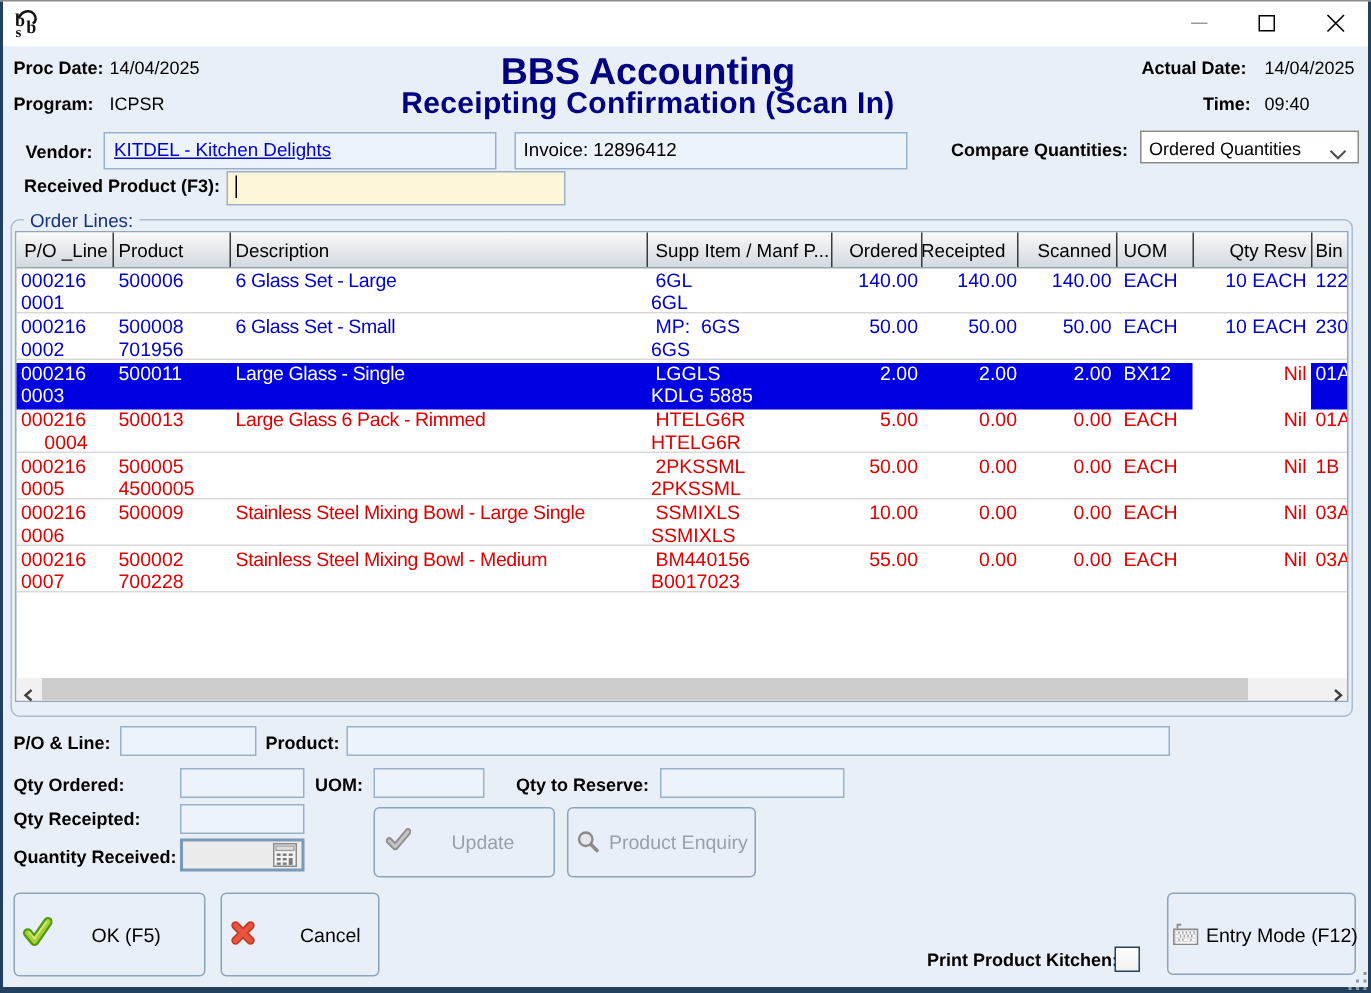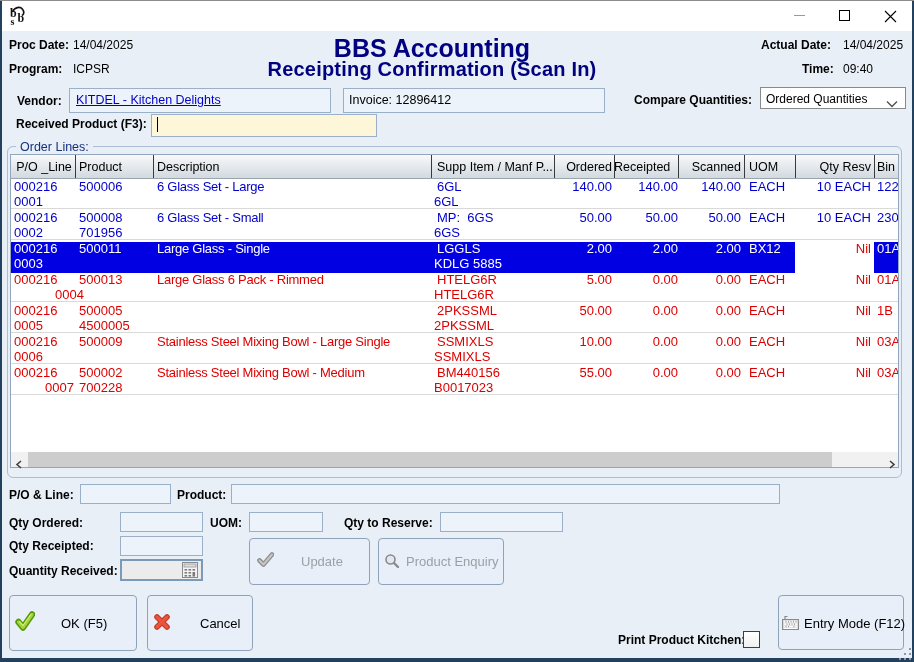--- a/index.html
+++ b/index.html
@@ -107,21 +107,21 @@
 <div style="position:absolute;left:437px;top:241px;width:114px;text-align:left;color:#fff;font-size:13px;line-height:15px;white-space:nowrap;overflow:hidden;">LGGLS</div>
 <div style="position:absolute;left:434px;top:256px;width:114px;text-align:left;color:#fff;font-size:13px;line-height:15px;white-space:nowrap;overflow:hidden;">KDLG 5885</div>
 <div style="position:absolute;left:552px;top:241px;width:60px;text-align:right;color:#fff;font-size:13px;line-height:15px;white-space:nowrap;overflow:hidden;">2.00</div>
 <div style="position:absolute;left:614px;top:241px;width:64px;text-align:right;color:#fff;font-size:13px;line-height:15px;white-space:nowrap;overflow:hidden;">2.00</div>
 <div style="position:absolute;left:676px;top:241px;width:65px;text-align:right;color:#fff;font-size:13px;line-height:15px;white-space:nowrap;overflow:hidden;">2.00</div>
 <div style="position:absolute;left:749px;top:241px;width:44px;text-align:left;color:#fff;font-size:13px;line-height:15px;white-space:nowrap;overflow:hidden;">BX12</div>
 <div style="position:absolute;left:793px;top:241px;width:78px;text-align:right;color:#dd0000;font-size:13px;line-height:15px;white-space:nowrap;overflow:hidden;">Nil</div>
 <div style="position:absolute;left:877px;top:241px;width:21px;text-align:left;color:#fff;font-size:13px;line-height:15px;white-space:nowrap;overflow:hidden;">01A</div>
 <div style="position:absolute;left:11px;top:301px;width:887px;height:1px;background:#d9d9d9;"></div>
 <div style="position:absolute;left:14px;top:272px;width:60px;text-align:left;color:#dd0000;font-size:13px;line-height:15px;white-space:nowrap;overflow:hidden;">000216</div>
-<div style="position:absolute;left:24px;top:287px;width:60px;text-align:right;color:#dd0000;font-size:13px;line-height:15px;white-space:nowrap;overflow:hidden;">0004</div>
+<div style="position:absolute;left:14px;top:287px;width:60px;text-align:center;color:#dd0000;font-size:13px;line-height:15px;white-space:nowrap;overflow:hidden;">0004</div>
 <div style="position:absolute;left:79px;top:272px;width:70px;text-align:left;color:#dd0000;font-size:13px;line-height:15px;white-space:nowrap;overflow:hidden;">500013</div>
 <div style="position:absolute;left:157px;top:272px;width:270px;text-align:left;color:#dd0000;letter-spacing:-0.25px;font-size:13px;line-height:15px;white-space:nowrap;overflow:hidden;">Large Glass 6 Pack - Rimmed</div>
 <div style="position:absolute;left:437px;top:272px;width:114px;text-align:left;color:#dd0000;font-size:13px;line-height:15px;white-space:nowrap;overflow:hidden;">HTELG6R</div>
 <div style="position:absolute;left:434px;top:287px;width:114px;text-align:left;color:#dd0000;font-size:13px;line-height:15px;white-space:nowrap;overflow:hidden;">HTELG6R</div>
 <div style="position:absolute;left:552px;top:272px;width:60px;text-align:right;color:#dd0000;font-size:13px;line-height:15px;white-space:nowrap;overflow:hidden;">5.00</div>
 <div style="position:absolute;left:614px;top:272px;width:64px;text-align:right;color:#dd0000;font-size:13px;line-height:15px;white-space:nowrap;overflow:hidden;">0.00</div>
 <div style="position:absolute;left:676px;top:272px;width:65px;text-align:right;color:#dd0000;font-size:13px;line-height:15px;white-space:nowrap;overflow:hidden;">0.00</div>
 <div style="position:absolute;left:749px;top:272px;width:44px;text-align:left;color:#dd0000;font-size:13px;line-height:15px;white-space:nowrap;overflow:hidden;">EACH</div>
 <div style="position:absolute;left:793px;top:272px;width:78px;text-align:right;color:#dd0000;font-size:13px;line-height:15px;white-space:nowrap;overflow:hidden;">Nil</div>
 <div style="position:absolute;left:877px;top:272px;width:21px;text-align:left;color:#dd0000;font-size:13px;line-height:15px;white-space:nowrap;overflow:hidden;">01A</div>
@@ -146,21 +146,21 @@
 <div style="position:absolute;left:437px;top:334px;width:114px;text-align:left;color:#dd0000;font-size:13px;line-height:15px;white-space:nowrap;overflow:hidden;">SSMIXLS</div>
 <div style="position:absolute;left:434px;top:349px;width:114px;text-align:left;color:#dd0000;font-size:13px;line-height:15px;white-space:nowrap;overflow:hidden;">SSMIXLS</div>
 <div style="position:absolute;left:552px;top:334px;width:60px;text-align:right;color:#dd0000;font-size:13px;line-height:15px;white-space:nowrap;overflow:hidden;">10.00</div>
 <div style="position:absolute;left:614px;top:334px;width:64px;text-align:right;color:#dd0000;font-size:13px;line-height:15px;white-space:nowrap;overflow:hidden;">0.00</div>
 <div style="position:absolute;left:676px;top:334px;width:65px;text-align:right;color:#dd0000;font-size:13px;line-height:15px;white-space:nowrap;overflow:hidden;">0.00</div>
 <div style="position:absolute;left:749px;top:334px;width:44px;text-align:left;color:#dd0000;font-size:13px;line-height:15px;white-space:nowrap;overflow:hidden;">EACH</div>
 <div style="position:absolute;left:793px;top:334px;width:78px;text-align:right;color:#dd0000;font-size:13px;line-height:15px;white-space:nowrap;overflow:hidden;">Nil</div>
 <div style="position:absolute;left:877px;top:334px;width:21px;text-align:left;color:#dd0000;font-size:13px;line-height:15px;white-space:nowrap;overflow:hidden;">03A</div>
 <div style="position:absolute;left:11px;top:394px;width:887px;height:1px;background:#d9d9d9;"></div>
 <div style="position:absolute;left:14px;top:365px;width:60px;text-align:left;color:#dd0000;font-size:13px;line-height:15px;white-space:nowrap;overflow:hidden;">000216</div>
-<div style="position:absolute;left:14px;top:380px;width:60px;text-align:right;color:#dd0000;font-size:13px;line-height:15px;white-space:nowrap;overflow:hidden;">0007</div>
+<div style="position:absolute;left:14px;top:380px;width:60px;text-align:left;color:#dd0000;font-size:13px;line-height:15px;white-space:nowrap;overflow:hidden;">0007</div>
 <div style="position:absolute;left:79px;top:365px;width:70px;text-align:left;color:#dd0000;font-size:13px;line-height:15px;white-space:nowrap;overflow:hidden;">500002</div>
 <div style="position:absolute;left:79px;top:380px;width:70px;text-align:left;color:#dd0000;font-size:13px;line-height:15px;white-space:nowrap;overflow:hidden;">700228</div>
 <div style="position:absolute;left:157px;top:365px;width:270px;text-align:left;color:#dd0000;letter-spacing:-0.25px;font-size:13px;line-height:15px;white-space:nowrap;overflow:hidden;">Stainless Steel Mixing Bowl - Medium</div>
 <div style="position:absolute;left:437px;top:365px;width:114px;text-align:left;color:#dd0000;font-size:13px;line-height:15px;white-space:nowrap;overflow:hidden;">BM440156</div>
 <div style="position:absolute;left:434px;top:380px;width:114px;text-align:left;color:#dd0000;font-size:13px;line-height:15px;white-space:nowrap;overflow:hidden;">B0017023</div>
 <div style="position:absolute;left:552px;top:365px;width:60px;text-align:right;color:#dd0000;font-size:13px;line-height:15px;white-space:nowrap;overflow:hidden;">55.00</div>
 <div style="position:absolute;left:614px;top:365px;width:64px;text-align:right;color:#dd0000;font-size:13px;line-height:15px;white-space:nowrap;overflow:hidden;">0.00</div>
 <div style="position:absolute;left:676px;top:365px;width:65px;text-align:right;color:#dd0000;font-size:13px;line-height:15px;white-space:nowrap;overflow:hidden;">0.00</div>
 <div style="position:absolute;left:749px;top:365px;width:44px;text-align:left;color:#dd0000;font-size:13px;line-height:15px;white-space:nowrap;overflow:hidden;">EACH</div>
 <div style="position:absolute;left:793px;top:365px;width:78px;text-align:right;color:#dd0000;font-size:13px;line-height:15px;white-space:nowrap;overflow:hidden;">Nil</div>

